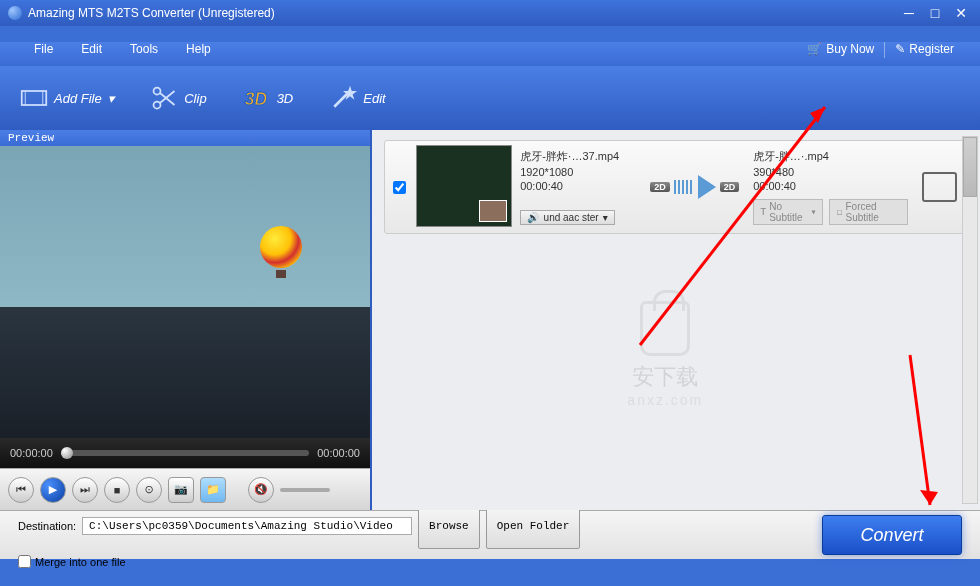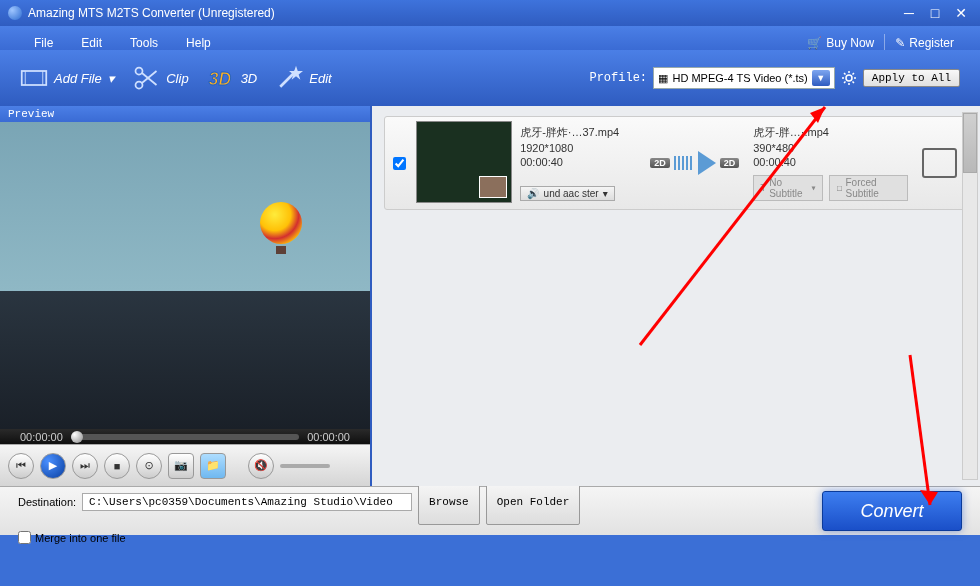--- a/index.html
+++ b/index.html
@@ -6,49 +6,49 @@
 body { width:980px; height:586px; background:#3b6fd6; overflow:hidden; position:relative; }
 
 
 .titlebar { height:26px; background:linear-gradient(#3e73dc,#2f5cc0); display:flex; align-items:center; padding:0 8px; color:#fff; font-size:12px; }
 .titlebar .app-icon { width:14px; height:14px; border-radius:50%; background:radial-gradient(circle at 30% 30%,#9ec5ff,#2c6bd0); margin-right:6px; }
 .titlebar .title { flex:1; }
 .winbtns { display:flex; gap:4px; }
 .winbtn { width:22px; height:16px; display:flex; align-items:center; justify-content:center; color:#fff; font-size:14px; cursor:pointer; }
 
 
-.menubar { height:24px; background:linear-gradient(#4b7fe6,#3a6bd4); display:flex; align-items:flex-end; padding:0 20px; }
+.menubar { height:24px; background:linear-gradient(#4b7fe6,#3a6bd4); display:flex; align-items:flex-start; padding:0 20px;margin-top:16px; }
 .menubar .item { color:#fff; font-size:12px; padding:0 14px; cursor:pointer; }
 .menubar .spacer { flex:1; }
 .buynow, .register { color:#fff; font-size:12px; display:flex; align-items:center; gap:4px; cursor:pointer; padding:0 6px; }
 .divider { width:1px; height:16px; background:rgba(255,255,255,.4); margin:0 4px; }
 
 
-.toolbar { height:56px; background:linear-gradient(#4b7fe6,#2f5cc0); display:flex; align-items:center; padding:0 20px; gap:18px; }
+.toolbar { height:64px; background:linear-gradient(#4b7fe6,#2f5cc0); display:flex; align-items:center; padding:0 20px; gap:36px; }
 .tbtn { display:flex; align-items:center; gap:6px; color:#fff; font-size:13px; cursor:pointer; font-style:italic; }
 .tbtn svg { width:28px; height:28px; }
 .tb-spacer { flex:1; }
 .profile-area { display:flex; align-items:center; gap:6px; }
 .profile-label { color:#fff; font-size:12px; font-family:"Courier New",monospace; }
 .profile-select { background:#fff; border:1px solid #9aa; height:22px; display:flex; align-items:center; padding:0 4px; gap:4px; font-size:11px; font-family:"Courier New",monospace; cursor:pointer; }
 .profile-select .dd { width:18px; height:16px; background:linear-gradient(#7ea6f0,#2f5cc0); border-radius:2px; display:flex; align-items:center; justify-content:center; color:#fff; font-size:9px; }
 .gear-icon { width:16px; height:16px; color:#fff; cursor:pointer; }
 .apply-all { background:linear-gradient(#f8f8f8,#e0e0e0); border:1px solid #888; padding:2px 8px; font-size:11px; font-family:"Courier New",monospace; cursor:pointer; border-radius:2px; }
 
 
 .main { display:flex; height:380px; }
 .preview { width:372px; background:#000; display:flex; flex-direction:column; border-right:2px solid #2f5cc0; }
 .preview-label { background:linear-gradient(#4b7fe6,#3a6bd4); color:#fff; font-size:11px; padding:2px 8px; font-family:"Courier New",monospace; }
 .preview-video { flex:1; background:linear-gradient(#7aa5b5 0%,#8fb8c5 55%,#2a3540 55%,#1a2028 100%); position:relative; }
 .balloon { position:absolute; left:260px; top:80px; width:42px; height:52px; }
 .balloon .env { width:42px; height:42px; border-radius:50%; background:radial-gradient(circle at 35% 30%,#ffeb3b 0%,#ffc107 40%,#d32f2f 60%,#ffc107 80%); }
 .balloon .basket { width:10px; height:8px; background:#5d4037; margin:2px auto 0; }
 
 
-.seek { height:15px; background:linear-gradient(#2a2a2a,#0f0f0f); display:flex; align-items:center; padding:0 20px; gap:8px; color:#ccc; font-size:11px; font-family:"Courier New",monospace; }
+.seek { height:30px; background:linear-gradient(#2a2a2a,#0f0f0f); display:flex; align-items:center; padding:0 10px; gap:8px; color:#ccc; font-size:11px; font-family:"Courier New",monospace; }
 .seek-track { flex:1; height:6px; background:#555; border-radius:3px; position:relative; }
 .seek-thumb { position:absolute; left:0; top:-3px; width:12px; height:12px; border-radius:50%; background:radial-gradient(circle at 30% 30%,#fff,#888); cursor:pointer; }
 
 
 .controls { height:42px; background:linear-gradient(#f5f5f5,#d5d5d5); border-top:1px solid #aaa; display:flex; align-items:center; padding:0 8px; gap:6px; }
 .ctrl { width:26px; height:26px; border-radius:50%; background:linear-gradient(#fff,#ccc); border:1px solid #999; display:flex; align-items:center; justify-content:center; cursor:pointer; font-size:11px; color:#333; }
 .ctrl.play { background:radial-gradient(circle at 30% 30%,#4a90ff,#0a3fa0); color:#fff; }
 .ctrl.square { border-radius:4px; }
 .vol-track { width:50px; height:4px; background:#aaa; border-radius:2px; }
 
@@ -151,33 +151,20 @@
     <span>3D</span>
   </div>
   <div class="tbtn">
     <svg viewBox="0 0 32 32">
         <line x1="6" y1="26" x2="24" y2="8" stroke="#cfe0ff" stroke-width="3"></line>
         <polygon points="24,2 26,8 32,8 27,12 29,18 24,14 19,18 21,12 16,8 22,8" fill="#cfe0ff"></polygon>
       </svg>
     <span>Edit</span>
   </div>
   <div class="tb-spacer"></div>
-  <div class="profile-area">
-    <span class="profile-label">Profile:</span>
-    <div class="profile-select">
-      <span>▦</span>
-      <span>HD MPEG-4 TS Video (*.ts)</span>
-      <span class="dd">▼</span>
-    </div>
-    <svg class="gear-icon" viewBox="0 0 16 16">
-        <circle cx="8" cy="8" r="3" fill="none" stroke="#fff" stroke-width="1.5"></circle>
-        <path d="M8 1v2M8 13v2M1 8h2M13 8h2M3 3l1.5 1.5M11.5 11.5L13 13M3 13l1.5-1.5M11.5 4.5L13 3" stroke="#fff" stroke-width="1.5"></path>
-      </svg>
-    <button class="apply-all">Apply to All</button>
-  </div>
 </div>
 
 <div class="main">
 
   <div class="preview">
     <div class="preview-label">Preview</div>
     <div class="preview-video">
       <div class="balloon">
           <div class="env"></div>
           <div class="basket"></div>
@@ -229,20 +216,25 @@
         <span>390*480</span>
         <span>00:00:40</span>
         <div class="sub-row">
           <div class="grey-btn">T <span>No Subtitle</span> ▾</div>
           <div class="grey-btn">☐ <span>Forced Subtitle</span></div>
         </div>
       </div>
       <div class="out-icon"></div>
     </div>
 
+    <div class="watermark">
+      <div class="bag"></div>
+      <div class="txt1">安下载</div>
+      <div class="txt2">anxz.com</div>
+    </div>
 
     <div class="scrollbar">
         <div class="sthumb"></div>
       </div>
   </div>
 </div>
 
 <div class="bottom">
   <div class="dest-block">
     <div class="dest-row">

